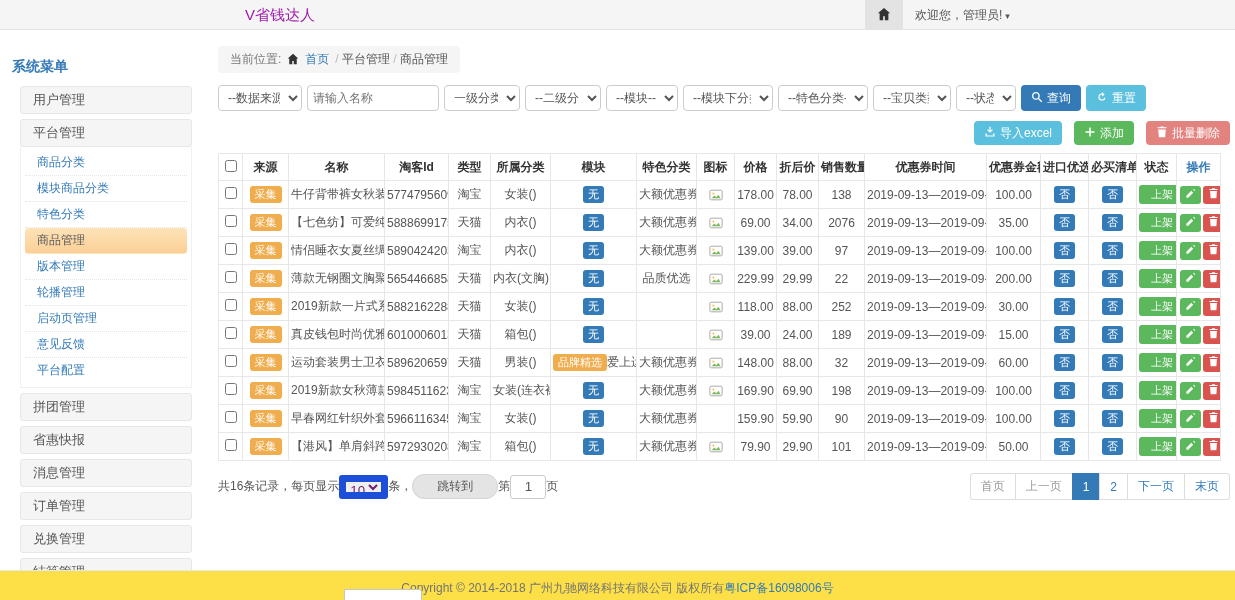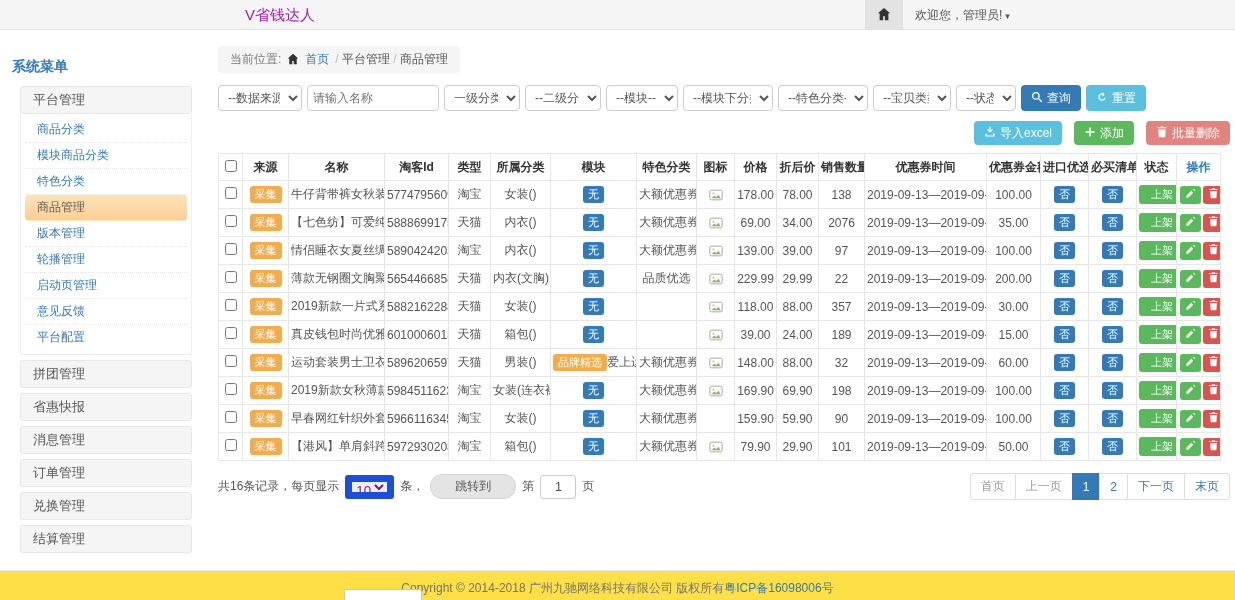--- a/index.html
+++ b/index.html
@@ -61,21 +61,21 @@
     border-radius:3px; font-size:11px; cursor:pointer; border:none; font-family:inherit; }
   .op-btn { display:inline-flex; align-items:center; justify-content:center; width:21px; height:18px;
     border:none; border-radius:3px; cursor:pointer; margin:0 1px; vertical-align:middle; }
   .op-edit { background:#5cb85c; }
   .op-del { background:#d9534f; }
   .op-btn svg { width:11px; height:11px; fill:#fff; }
   .pic-ico svg { width:16px; height:14px; vertical-align:middle; }
   input[type=checkbox] { width:12px; height:12px; cursor:pointer; }
   
   .pagerow { display:flex; align-items:center; justify-content:space-between; margin-top:12px; width:1012px; }
-  .pageleft { display:flex; align-items:center; gap:6px; color:#555; }
+  .pageleft { display:flex; align-items:center; gap:0; color:#555; }
   .pp-select { height:24px; border:7px solid #1d4ed8; border-radius:3px; color:#701a75; font-family:inherit; }
   .jump-btn { background:#e4e4e4; border:1px solid #d5d5d5; border-radius:12px; padding:3px 24px; color:#555; cursor:pointer; font-family:inherit; font-size:12px; }
   .page-input { width:36px; height:24px; border:1px solid #ccc; border-radius:3px; text-align:center; color:#555; font-family:inherit; }
   .pager { display:flex; }
   .page-btn { border:1px solid #ddd; background:#fff; color:#337ab7; padding:4px 10px; margin-left:-1px; cursor:pointer; font-family:inherit; font-size:12px; }
   .page-btn:first-child { border-radius:3px 0 0 3px; margin-left:0; }
   .page-btn:last-child { border-radius:0 3px 3px 0; }
   .page-btn.active { background:#337ab7; border-color:#337ab7; color:#fff; }
   .page-btn.disabled { color:#9b9b9b; cursor:default; }
   
@@ -98,20 +98,21 @@
     </div>
     <div class="welcome">
       <span>欢迎您，管理员!</span><span class="caret">▾</span>
     </div>
   </div>
 </div>
 
 <div class="sidebar">
   <div class="sidebar-title">系统菜单</div>
   <div class="menu-col" id="sidebar-menu">
+      <div class="menu-group">用户管理</div>
       <div class="menu-group">平台管理</div>
       <div class="submenu">
         <div class="submenu-item">商品分类</div>
         <div class="submenu-item">模块商品分类</div>
         <div class="submenu-item">特色分类</div>
         <div class="submenu-item active">商品管理</div>
         <div class="submenu-item">版本管理</div>
         <div class="submenu-item">轮播管理</div>
         <div class="submenu-item">启动页管理</div>
         <div class="submenu-item">意见反馈</div>
@@ -364,21 +365,21 @@
           <td>女装()</td>
           <td><span class="badge badge-blue">无</span></td>
           <td></td>
           <td><span class="pic-ico"><svg viewBox="0 0 16 16">
                 <rect x="1" y="2.5" width="14" height="11" rx="1.5" fill="#fff" stroke="#9e9e9e"></rect>
                 <circle cx="5" cy="6.3" r="1.3" fill="#ffc24b"></circle>
                 <path d="M3 11.8l3.2-3.3 2.2 2.2 2.3-2.9 2.6 4z" fill="#7cb95c"></path>
               </svg></span></td>
           <td>118.00</td>
           <td>88.00</td>
-          <td>357</td>
+          <td>252</td>
           <td>2019-09-13—2019-09-19</td>
           <td>30.00</td>
           <td><span class="badge badge-blue">否</span></td>
           <td><span class="badge badge-blue">否</span></td>
           <td><button class="status-btn">上架</button></td>
           <td><button class="op-btn op-edit">
               <span><svg viewBox="0 0 16 16">
                   <path d="M2 11.3V14h2.7l7.2-7.2-2.7-2.7zM13.9 4.2l-2.1-2.1 1.1-1.1 2.1 2.1z"></path>
                 </svg></span>
             </button><button class="op-btn op-del">

